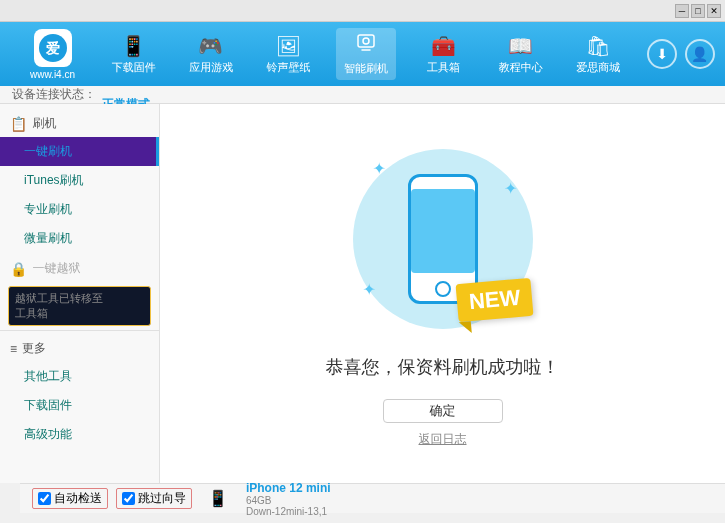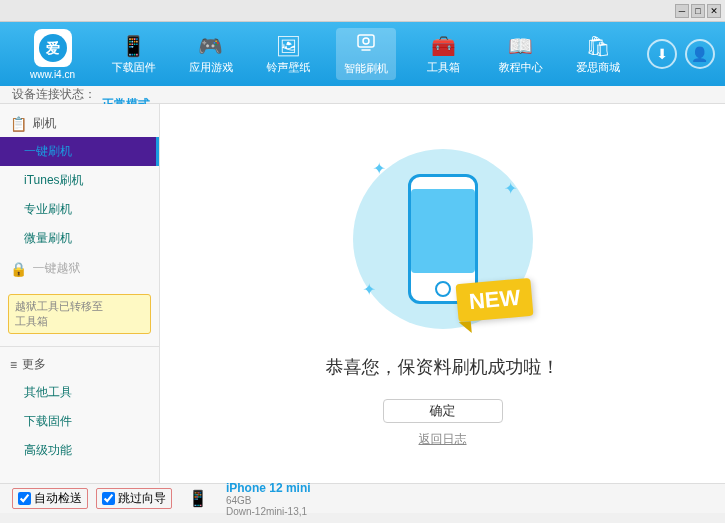--- a/index.html
+++ b/index.html
@@ -170,22 +170,22 @@
       color: #0f766e;
       cursor: pointer;
       font-size: 12px;
     }
     .sidebar-item.active {
       background: #4c1d95;
       color: #1a9de0;
       border-right: 3px solid #1a9de0;
     }
     .sidebar-warning {
-      margin: 12px 8px;
-      background: #fef9c3;
+      margin: 4px 8px;
+      background: #0f172a;
       border: 1px solid #f0c040;
       border-radius: 3px;
       padding: 4px 6px;
       font-size: 11px;
       color: #888;
     }
     .sidebar-divider {
       height: 1px;
       background: #e0e0e0;
       margin: 4px 0;
@@ -315,20 +315,21 @@
 
     
     .bottom-bar {
       height: 30px;
       background: #f5f5f5;
       border-top: 1px solid #ddd;
       display: flex;
       align-items: center;
       padding: 0 12px;
       justify-content: space-between;
+      margin-left: 20px;
     }
     .bottom-left {
       display: flex;
       align-items: center;
       gap: 8px;
     }
     .checkbox-item {
       display: flex;
       align-items: center;
       gap: 3px;

